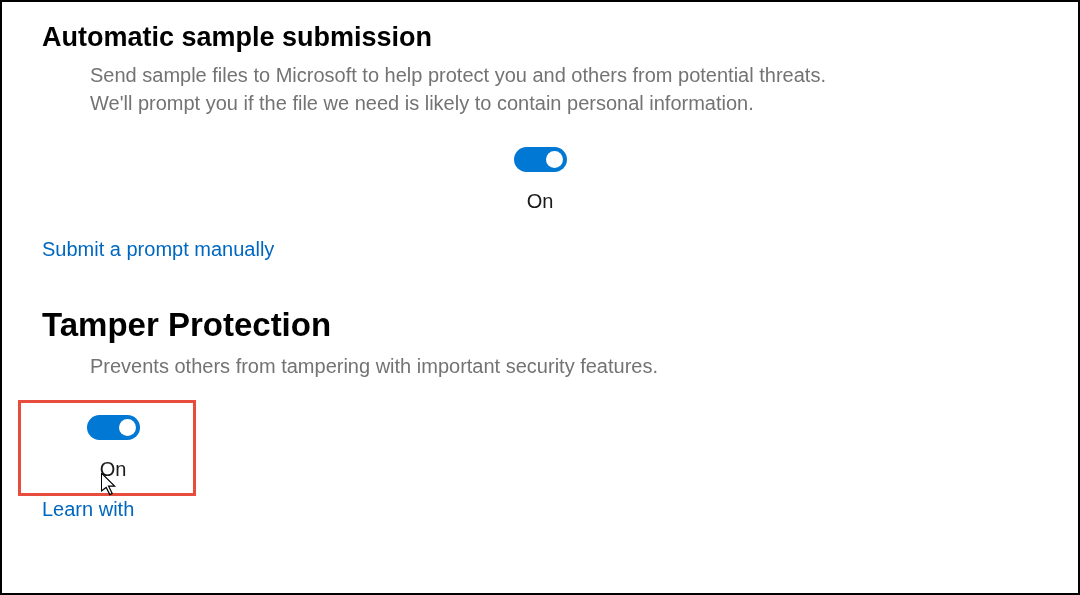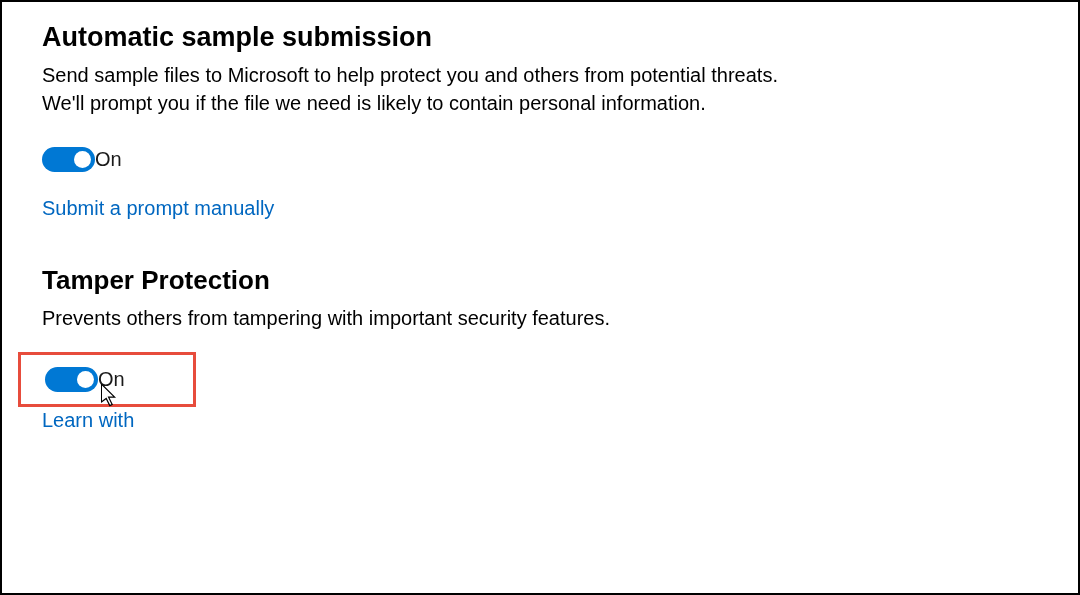--- a/index.html
+++ b/index.html
@@ -20,29 +20,32 @@
       margin-bottom: 45px;
     }
     .section-title {
       font-size: 27px;
       font-weight: 600;
       color: #000000;
       margin-bottom: 8px;
     }
     .section-description {
       font-size: 20px;
-      color: #000000;
+      color: #737373;
       line-height: 1.4;
       max-width: 740px;
       margin-bottom: 30px;
+      margin-left: 48px;
     }
     .toggle-row {
       display: flex;
       align-items: center;
+      gap: 18px;
       margin-bottom: 25px;
+      flex-direction: column;
     }
     .toggle-switch {
       width: 53px;
       height: 25px;
       background: #0078d4;
       border-radius: 13px;
       position: relative;
       cursor: pointer;
       flex-shrink: 0;
     }
@@ -76,21 +79,21 @@
     .highlight-box .toggle-row {
       margin-bottom: 0;
     }
     .cursor-icon {
       position: absolute;
       left: 80px;
       bottom: -4px;
       pointer-events: none;
     }
     .section-2 .section-title {
-      font-size: 26px;
+      font-size: 33px;
     }
     .section-2 .section-description {
       margin-bottom: 20px;
     }
   </style>
 </head>
 <body>
 
 <div class="section">
   <h2 class="section-title">Automatic sample submission</h2>

